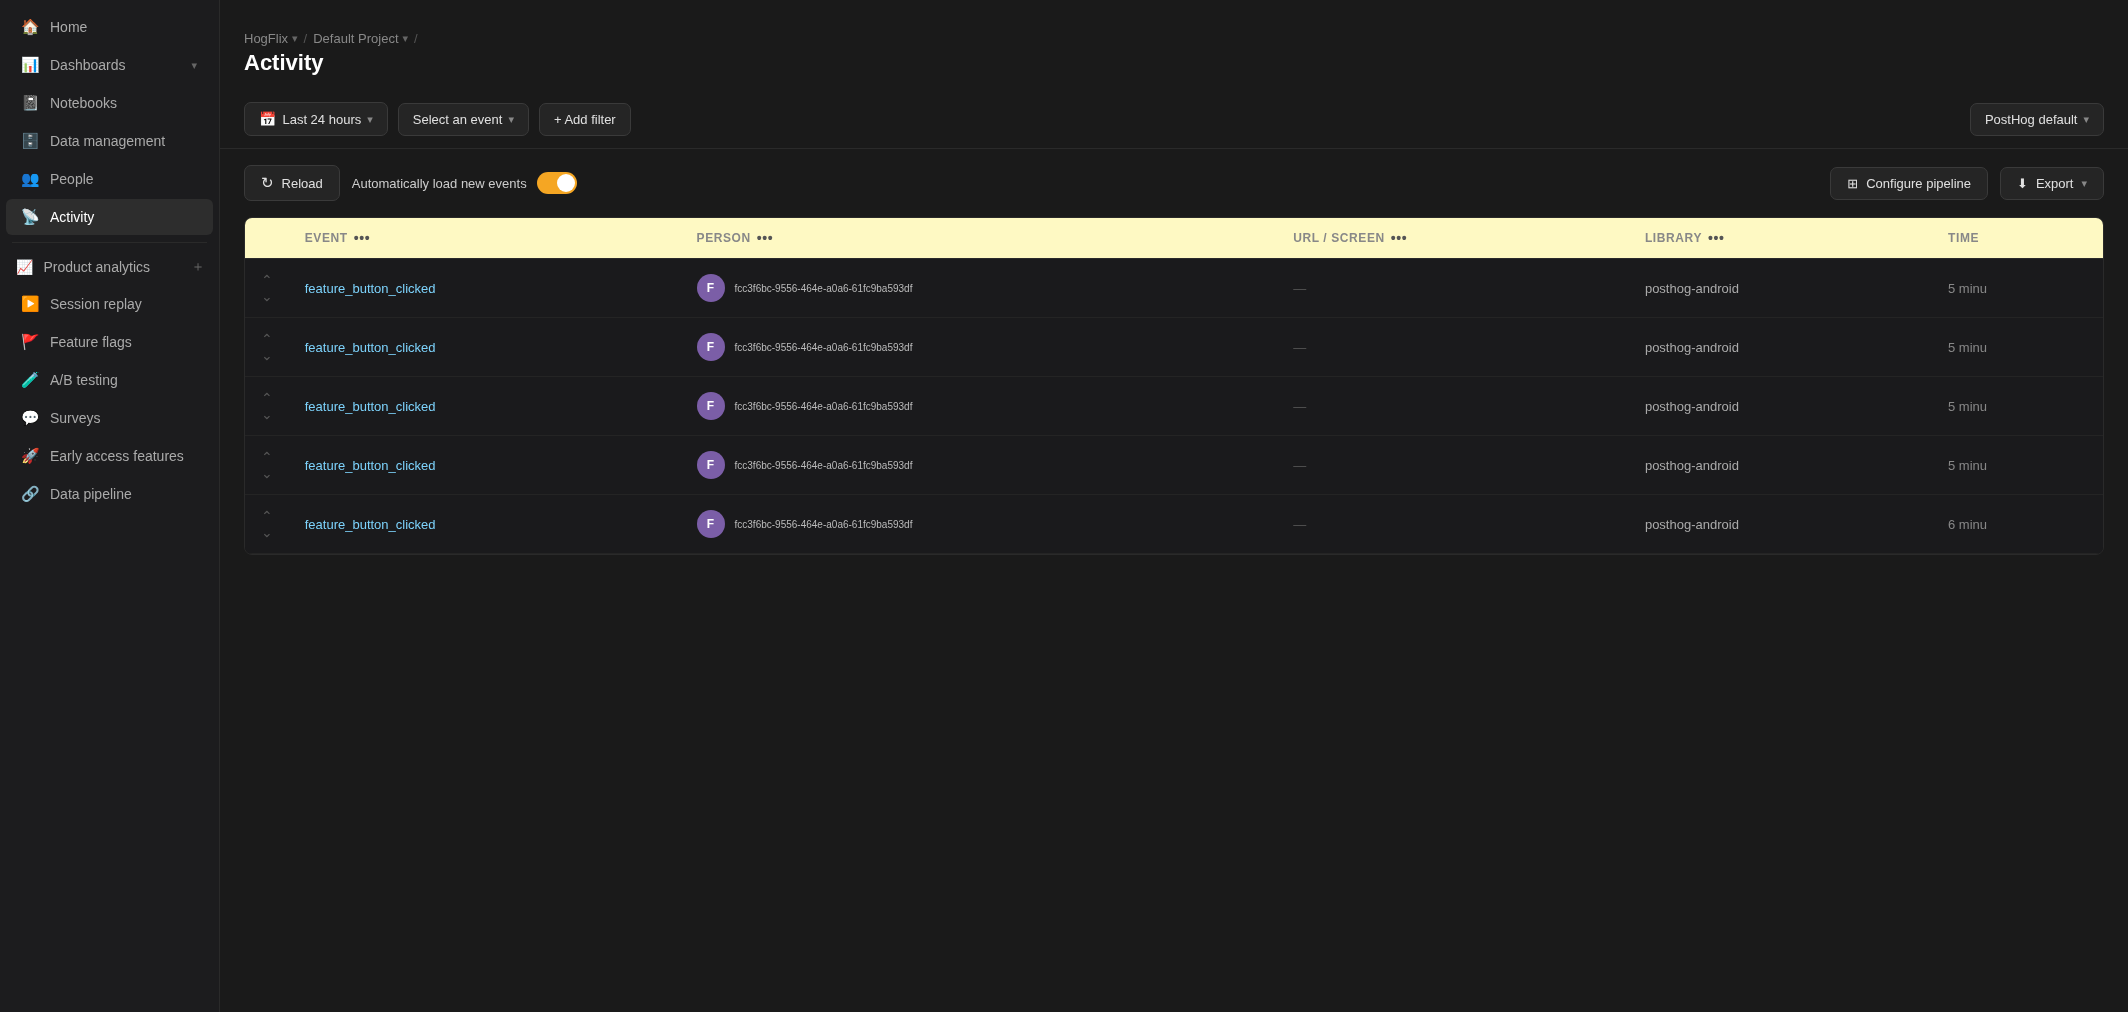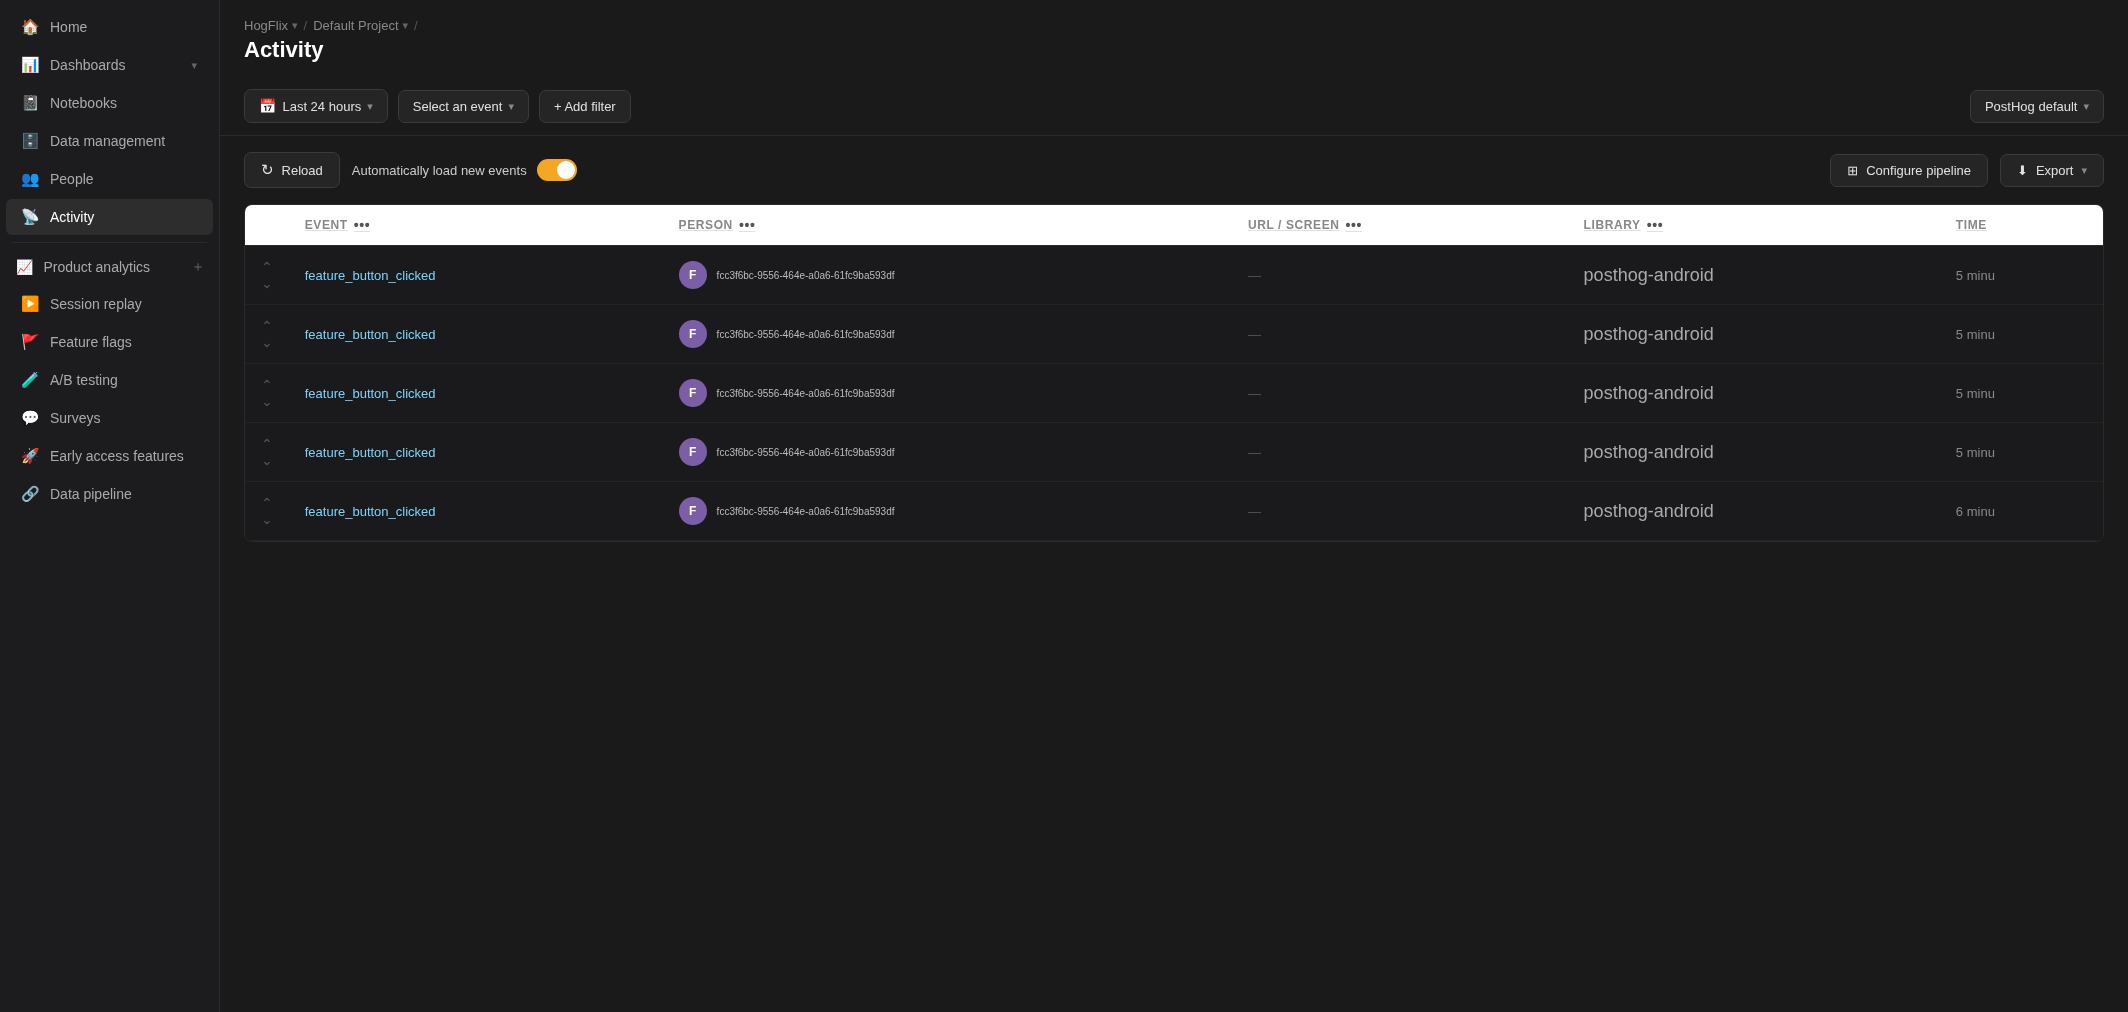--- a/index.html
+++ b/index.html
@@ -80,21 +80,21 @@
     
     .main {
       flex: 1;
       display: flex;
       flex-direction: column;
       overflow: hidden;
     }
 
     
     .breadcrumb {
-      padding: 18px 24px 0;
+      padding: 31px 24px 0;
       display: flex;
       align-items: center;
       gap: 6px;
       color: #888;
       font-size: 13px;
     }
     .breadcrumb .sep {
       color: #555;
     }
     .breadcrumb .bc-item {
@@ -211,23 +211,22 @@
     .table-container {
       border: 1px solid #2a2a2a;
       border-radius: 8px;
       overflow: hidden;
     }
     table {
       width: 100%;
       border-collapse: collapse;
     }
     thead tr {
-      background: #ffffff;
+      background: #fef9c3;
       border-bottom: 1px solid #2a2a2a;
-      text-decoration: underline;
     }
     thead th {
       padding: 12px 16px;
       text-align: left;
       font-size: 12px;
       font-weight: 600;
       color: #888;
       letter-spacing: 0.05em;
       text-transform: uppercase;
       white-space: nowrap;
@@ -285,21 +284,21 @@
       font-size: 12px;
       font-weight: 600;
       color: #fff;
       flex-shrink: 0;
     }
     .person-id {
       color: #bbb;
       font-size: 10px;
     }
     .dash { color: #555; }
-    .library-name { color: #aaa; font-size: 18px; }
+    .library-name { color: #aaa; font-size: 13px; }
     .time-cell { color: #888; font-size: 13px; white-space: nowrap; }
   </style>
 </head>
 <body>
 
 <nav class="sidebar">
 
   <div class="sidebar-item">
     <span class="icon">🏠</span>
     <span>Home</span>

